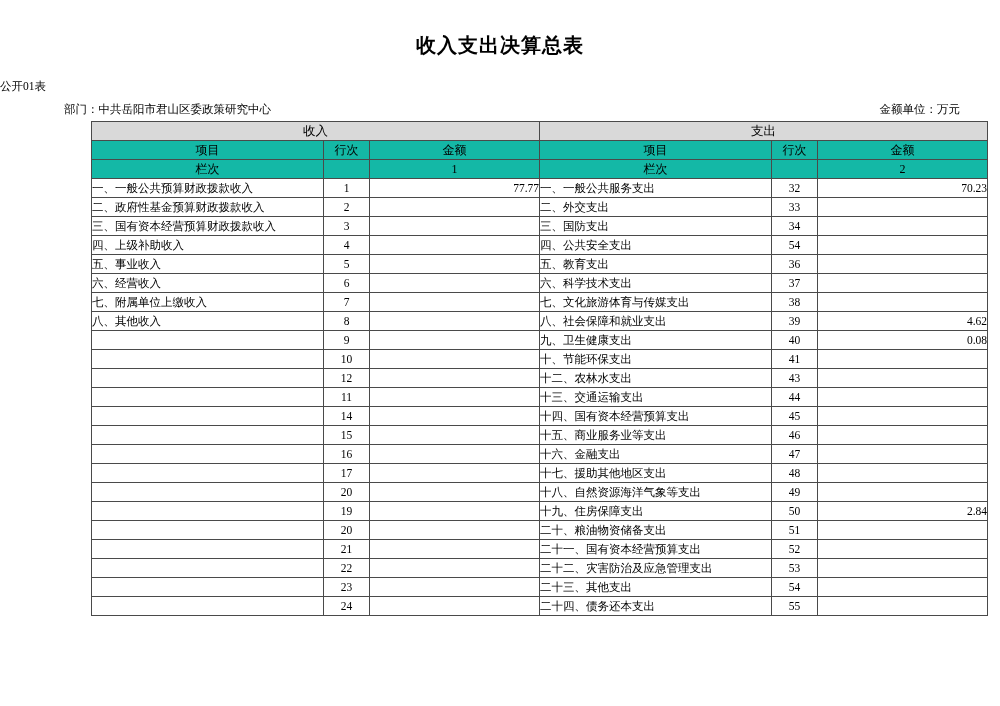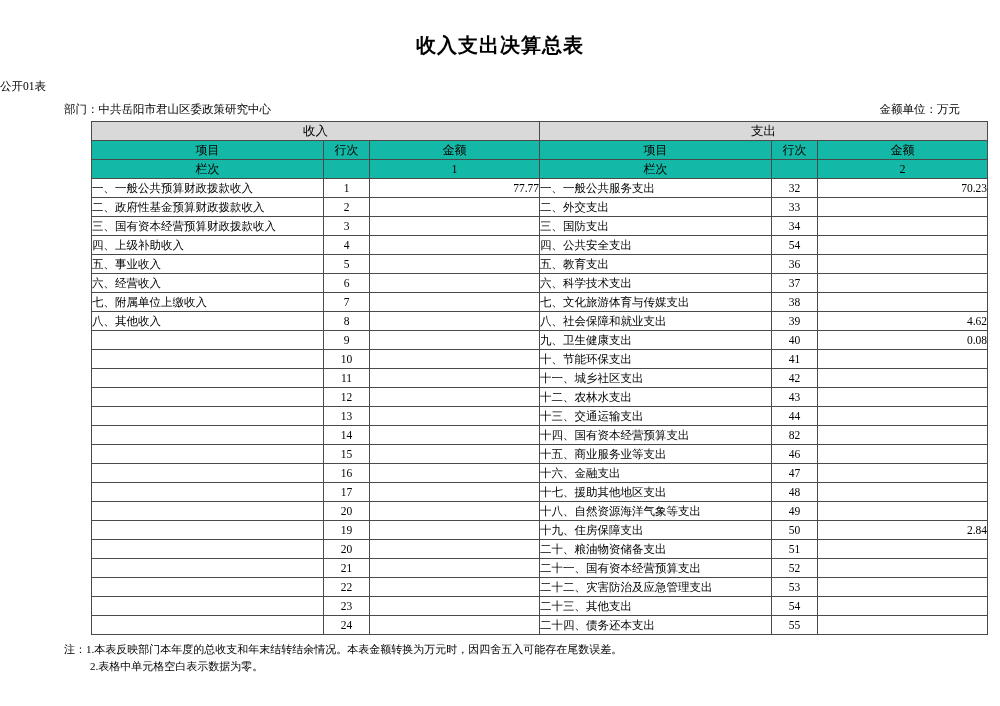--- a/index.html
+++ b/index.html
@@ -221,48 +221,40 @@
         <tr>
           <td class="cell-item"></td>
           <td class="cell-num">10</td>
           <td class="cell-amt"></td>
           <td class="cell-item">十、节能环保支出</td>
           <td class="cell-num">41</td>
           <td class="cell-amt"></td>
         </tr>
         <tr>
           <td class="cell-item"></td>
-          <td class="cell-num">11</td>
-          <td class="cell-amt"></td>
-          <td class="cell-item">十一、城乡社区支出</td>
-          <td class="cell-num">42</td>
-          <td class="cell-amt"></td>
-        </tr>
-        <tr>
-          <td class="cell-item"></td>
           <td class="cell-num">12</td>
           <td class="cell-amt"></td>
           <td class="cell-item">十二、农林水支出</td>
           <td class="cell-num">43</td>
           <td class="cell-amt"></td>
         </tr>
         <tr>
           <td class="cell-item"></td>
-          <td class="cell-num">13</td>
+          <td class="cell-num">11</td>
           <td class="cell-amt"></td>
           <td class="cell-item">十三、交通运输支出</td>
           <td class="cell-num">44</td>
           <td class="cell-amt"></td>
         </tr>
         <tr>
           <td class="cell-item"></td>
           <td class="cell-num">14</td>
           <td class="cell-amt"></td>
           <td class="cell-item">十四、国有资本经营预算支出</td>
-          <td class="cell-num">82</td>
+          <td class="cell-num">45</td>
           <td class="cell-amt"></td>
         </tr>
         <tr>
           <td class="cell-item"></td>
           <td class="cell-num">15</td>
           <td class="cell-amt"></td>
           <td class="cell-item">十五、商业服务业等支出</td>
           <td class="cell-num">46</td>
           <td class="cell-amt"></td>
         </tr>
@@ -335,18 +327,14 @@
           <td class="cell-num">24</td>
           <td class="cell-amt"></td>
           <td class="cell-item">二十四、债务还本支出</td>
           <td class="cell-num">55</td>
           <td class="cell-amt"></td>
         </tr>
       </tbody>
     </table>
   </div>
 
-  <div class="notes">
-    <div>注：1.本表反映部门本年度的总收支和年末结转结余情况。本表金额转换为万元时，因四舍五入可能存在尾数误差。</div>
-    <div class="indent">2.表格中单元格空白表示数据为零。</div>
-  </div>
 
 </div>
 
 </body></html>

